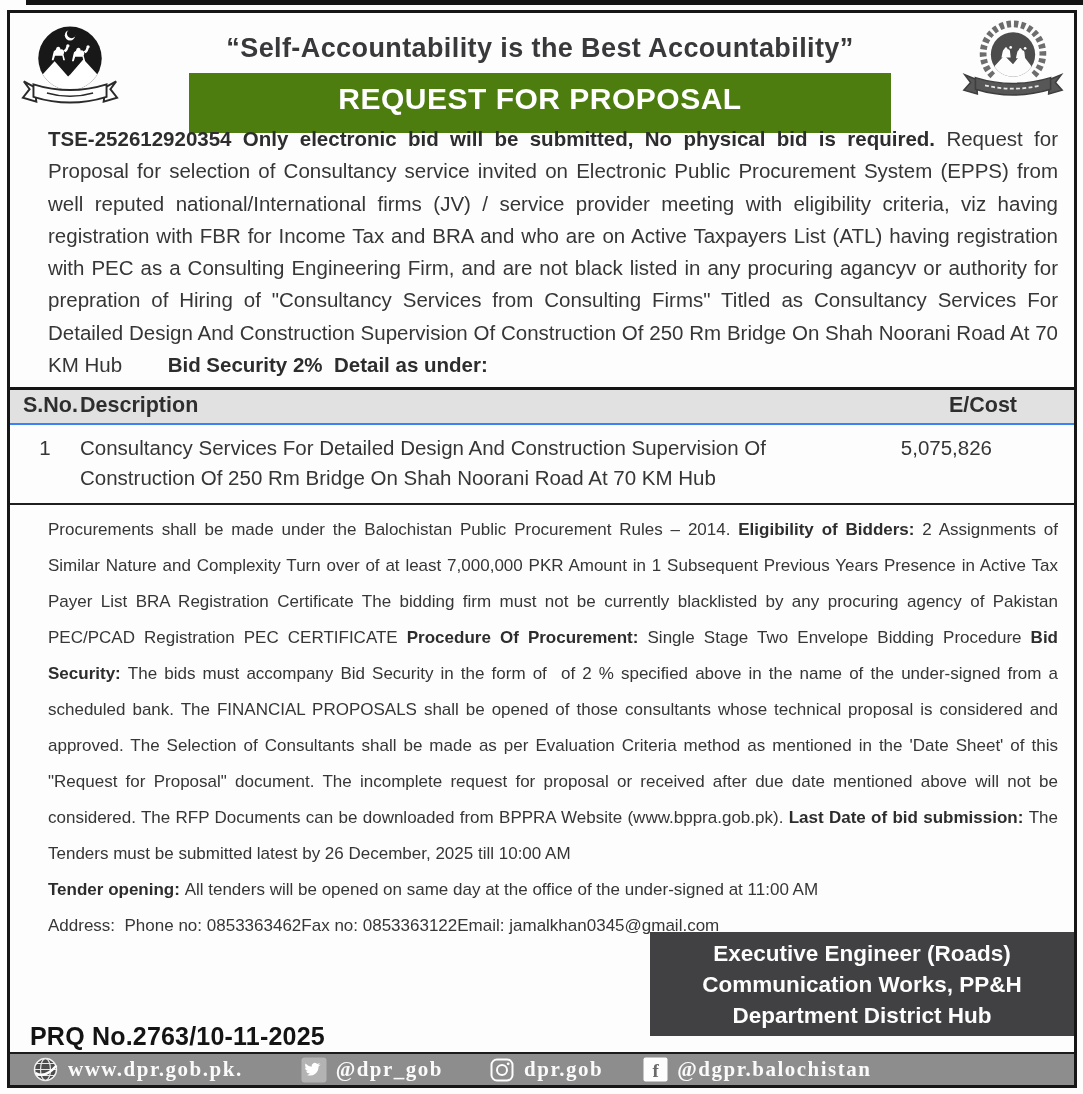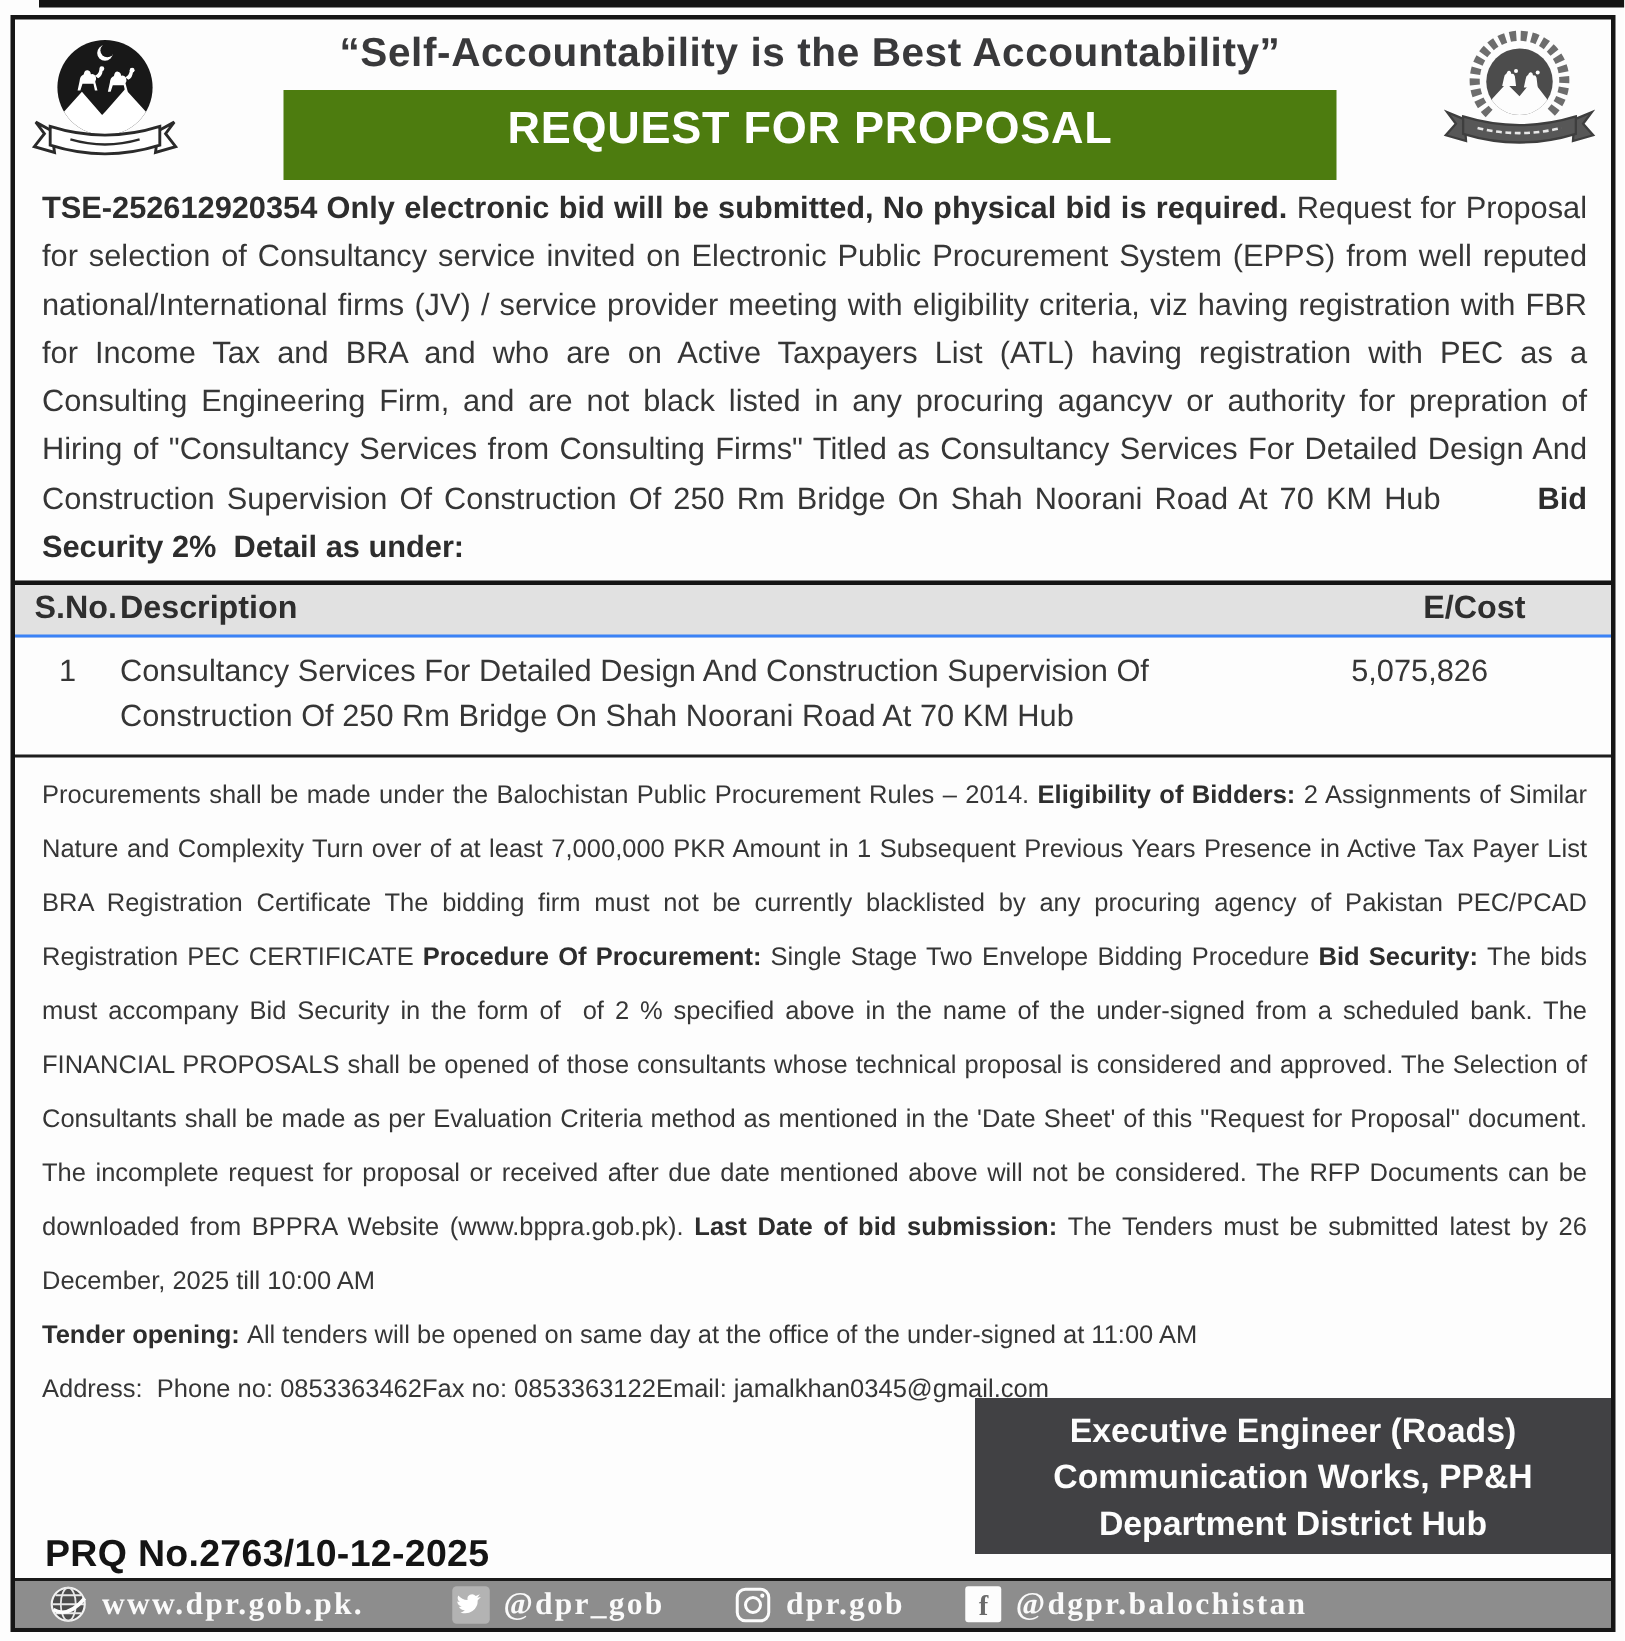--- a/index.html
+++ b/index.html
@@ -9,27 +9,27 @@
   .top-rule { position:absolute; top:0; left:26px; right:0; height:5px; background:#141414; }
   .notice { position:absolute; top:10px; left:7px; right:6px; bottom:6px;
             border:3px solid #161616; background:#fdfdfd;
             display:flex; flex-direction:column; overflow:hidden; }
 
   
   .header { display:flex; align-items:flex-start; padding:5px 8px 0 10px; height:104px; }
   .logo { flex:0 0 auto; }
   .header-center { flex:1 1 auto; padding:0 6px; }
   .quote { font-size:27px; font-weight:bold; color:#39393b; text-align:center;
-           margin-top:2px; letter-spacing:.4px; }
+           margin-top:15px; letter-spacing:.4px; }
   .banner { margin:9px auto 0; width:702px; background:#4d7c0f; color:#ffffff;
             font-size:30px; font-weight:bold; text-align:center;
             padding:9px 0 17px; letter-spacing:.5px; }
 
   
-  .para { text-align:justify; color:#363636; }
+  .para { text-align:justify; color:#363636;margin-left:20px; }
   .intro { padding:6px 16px 0 18px; font-size:20.5px; line-height:32.3px; }
   .details { padding:7px 16px 0 18px; font-size:17px; line-height:36px; }
   .b { font-weight:bold; color:#2d2d2d; }
 
   
   .thead { margin-top:6px; display:flex; align-items:baseline; background:#e1e1e1;
            border-top:3px solid #141414; border-bottom:2px solid #3b82f6;
            font-weight:bold; font-size:21.5px; color:#2e2e2e; padding:3px 0 5px; }
   .th-sno { width:70px; padding-left:13px; }
   .th-desc { flex:1; }
@@ -139,21 +139,21 @@
     <div class="trow">
       <span class="td-sno">1</span>
       <span class="td-desc">Consultancy Services For Detailed Design And Construction Supervision Of Construction Of 250 Rm Bridge On Shah Noorani Road At 70 KM Hub</span>
       <span class="td-cost">5,075,826</span>
     </div>
     <div class="divider"></div>
 
     <div class="para details"><span>Procurements shall be made under the Balochistan Public Procurement Rules – 2014. </span><span class="b">Eligibility of Bidders: </span><span>2 Assignments of Similar Nature and Complexity Turn over of at least 7,000,000 PKR Amount in 1 Subsequent Previous Years Presence in Active Tax Payer List BRA Registration Certificate The bidding firm must not be currently blacklisted by any procuring agency of Pakistan PEC/PCAD Registration PEC CERTIFICATE </span><span class="b">Procedure Of Procurement: </span><span>Single Stage Two Envelope Bidding Procedure </span><span class="b">Bid Security: </span><span>The bids must accompany Bid Security in the form of &nbsp;of 2 % specified above in the name of the under-signed from a scheduled bank. The FINANCIAL PROPOSALS shall be opened of those consultants whose technical proposal is considered and approved. The Selection of Consultants shall be made as per Evaluation Criteria method as mentioned in the 'Date Sheet' of this "Request for Proposal" document. The incomplete request for proposal or received after due date mentioned above will not be considered. The RFP Documents can be downloaded from BPPRA Website (www.bppra.gob.pk). </span><span class="b">Last Date of bid submission: </span><span>The Tenders must be submitted latest by 26 December, 2025 till 10:00 AM</span><br><span class="b">Tender opening: </span><span>All tenders will be opened on same day at the office of the under-signed at 11:00 AM</span><br><span>Address:&nbsp; Phone no: 0853363462Fax no: 0853363122Email: jamalkhan0345@gmail.com</span></div>
 
     <div class="bottom">
-      <div class="prq">PRQ No.2763/10-12-2025</div>
+      <div class="prq">PRQ No.2763/10-11-2025</div>
       <div class="sigbox">
         <div>Executive Engineer (Roads)</div>
         <div>Communication Works, PP&amp;H</div>
         <div>Department District Hub</div>
       </div>
     </div>
 
     <div class="footer">
       <span class="fitem fi-1">
         <span class="ficon">

